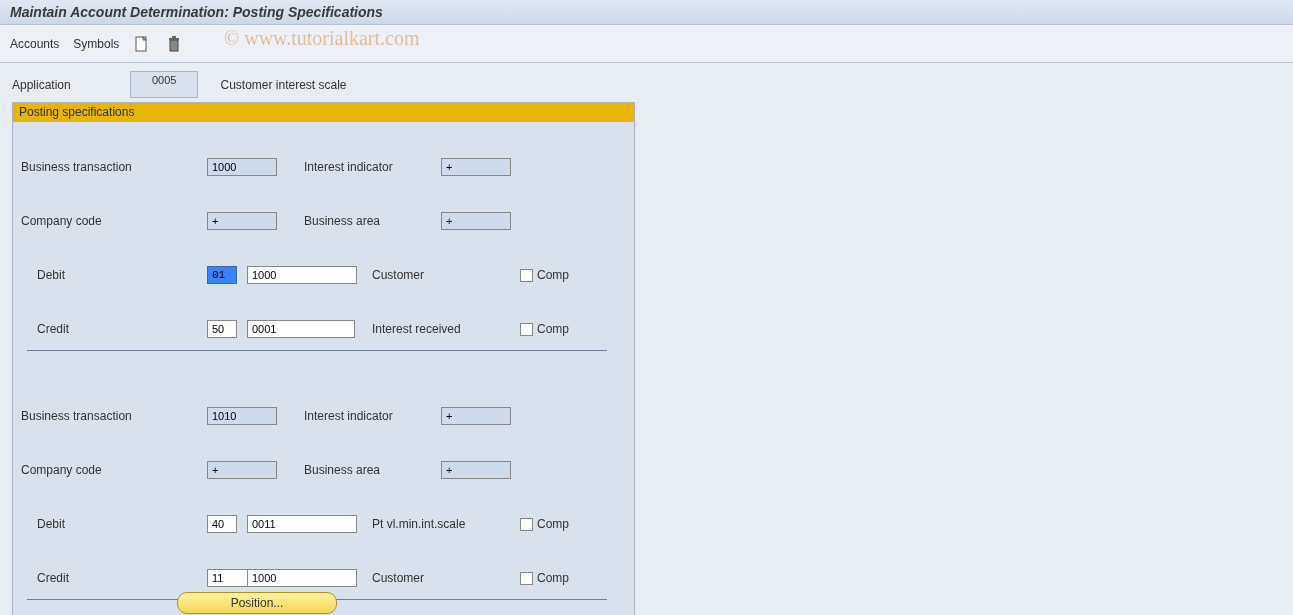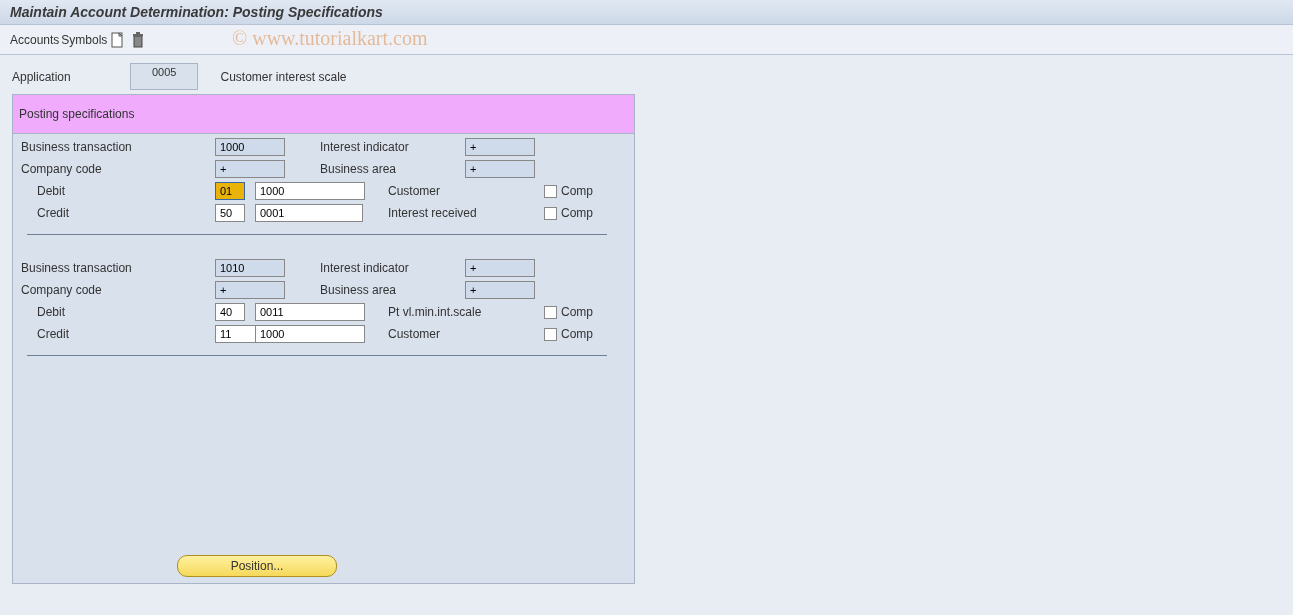--- a/index.html
+++ b/index.html
@@ -20,38 +20,38 @@
     font-style: italic;
     color: #3a3a3a;
     border-bottom: 1px solid #b8c4d4;
   }
   .toolbar {
     background: #edf1f7;
     padding: 4px 10px;
     border-bottom: 1px solid #b8c4d4;
     display: flex;
     align-items: center;
-    gap: 2px;
-    height: 30px;
+    gap: 14px;
+    height: 38px;
     position: relative;
   }
   .toolbar-menu {
     color: #333;
     cursor: default;
   }
   .toolbar-icon {
     display: inline-flex;
     align-items: center;
     justify-content: center;
     width: 18px;
     height: 18px;
   }
   .watermark {
     position: absolute;
-    left: 232px;
+    left: 224px;
     top: 2px;
     color: #d97726;
     opacity: 0.45;
     font-size: 20px;
     font-family: "Times New Roman", serif;
     pointer-events: none;
   }
   .content {
     padding: 8px 12px;
   }
@@ -74,47 +74,48 @@
   }
   .groupbox {
     width: 623px;
     border: 1px solid #a9b5c6;
     background: #d9e1ec;
     position: relative;
     min-height: 490px;
     overflow: hidden;
   }
   .groupbox-title {
-    background: #f0abfc;
-    padding: 12px 6px;
+    background: #eab308;
+    padding: 2px 6px;
     color: #333;
     border-bottom: 1px solid #a9b5c6;
   }
   .section {
     padding: 2px 6px 14px 6px;
   }
   .row {
     display: flex;
     align-items: center;
     height: 22px;
-    gap: 12px;
+    gap: 4px;
+    margin-top: 32px;
   }
   .col-lbl1 { width: 184px; padding-left: 2px; }
   .col-val1 { width: 83px; }
   .col-lbl2 { width: 143px; padding-left: 10px; }
   .col-val2 { width: 72px; }
   .txt {
     background: #fff;
     border: 1px solid #888;
     height: 18px;
     padding: 1px 4px;
     font-size: 11px;
     font-family: Arial, sans-serif;
   }
-  .txt.selected { background: #eab308; border: 1px solid #3a68a0; }
+  .txt.selected { background: #3b82f6; border: 1px solid #3a68a0; font-family: Liberation Mono, monospace; }
   .txt.sys { background: #cfdbeb; }
   .indent .col-lbl1 { padding-left: 18px; }
   .col-key { width: 36px; }
   .col-acc { width: 118px; padding-left: 4px;}
   .col-desc { width: 150px; padding-left: 6px; }
   .col-comp { width: 80px; display:flex; align-items:center; gap:4px; }
   .chk { width: 13px; height: 13px; border:1px solid #888; background:#fff; display:inline-block;}
   .hr {
     border: none;
     border-top: 1px solid #6f8096;

